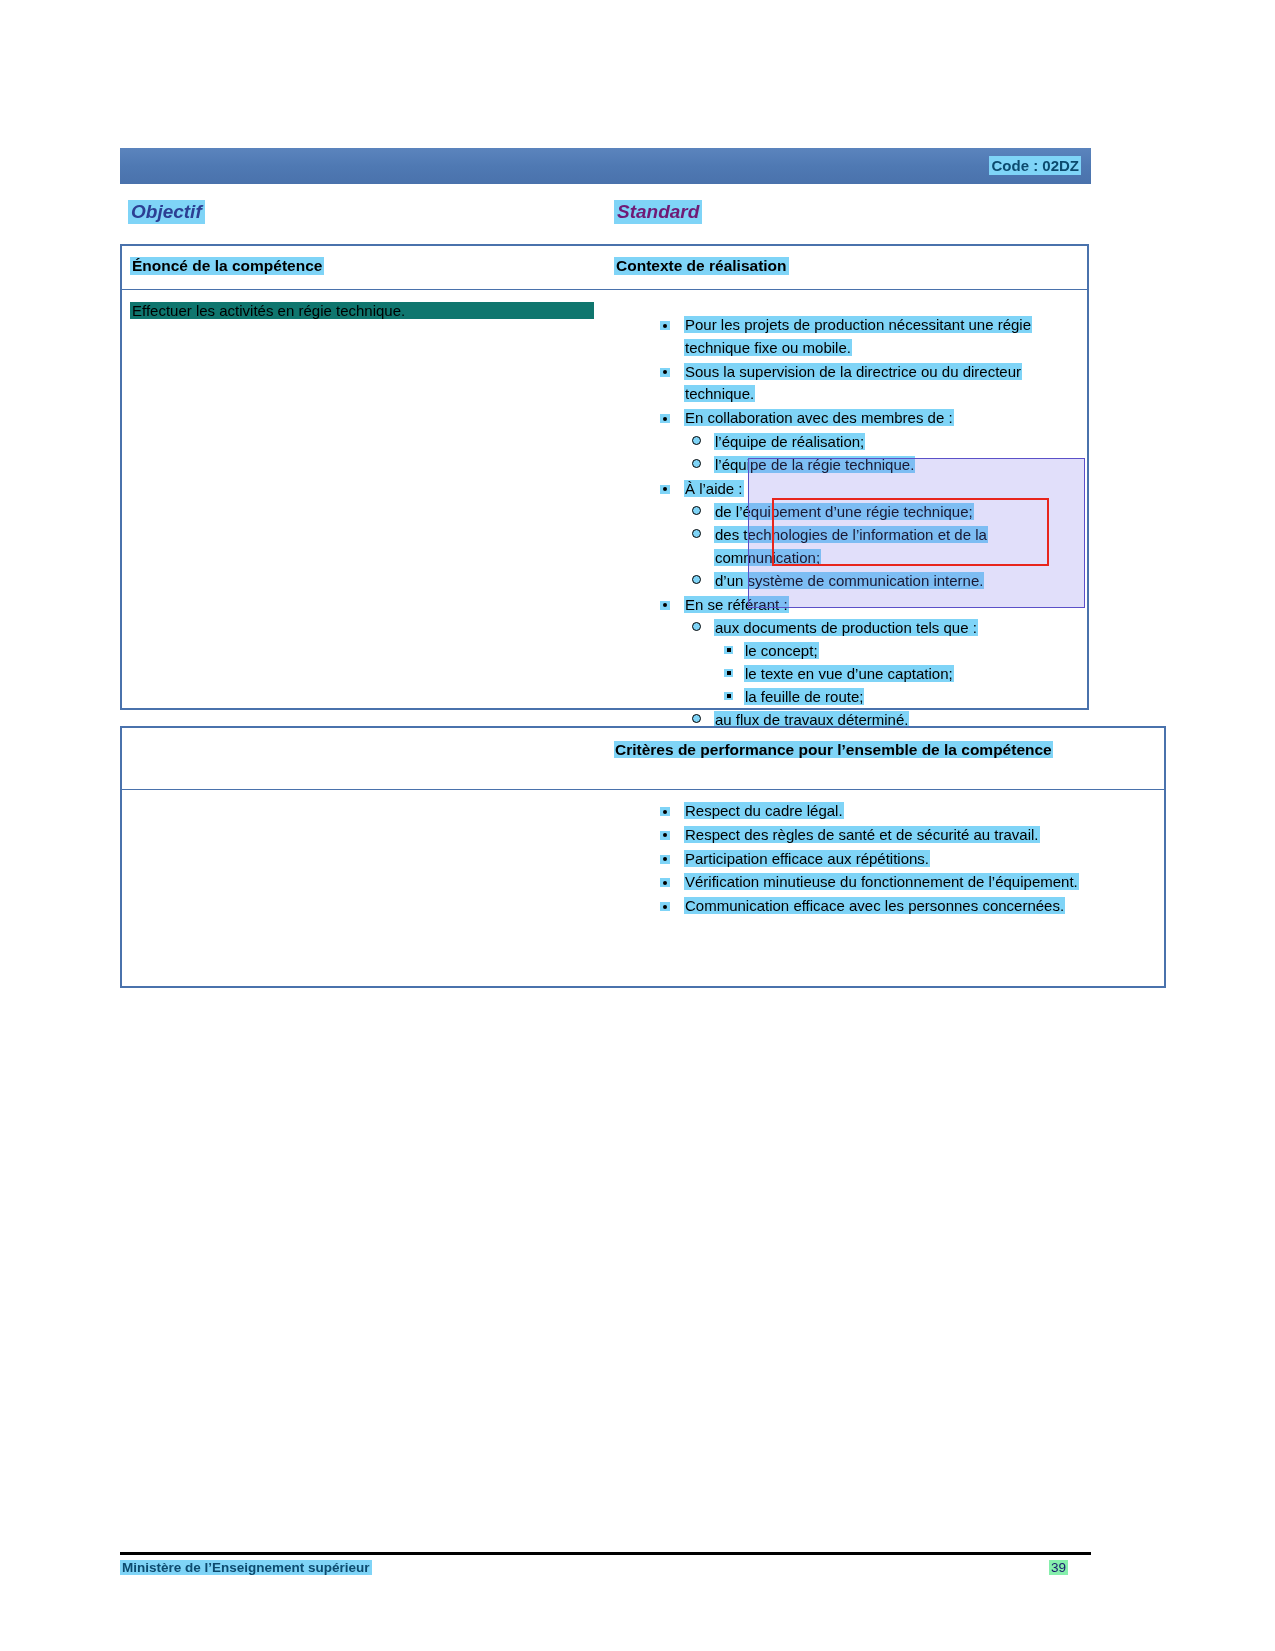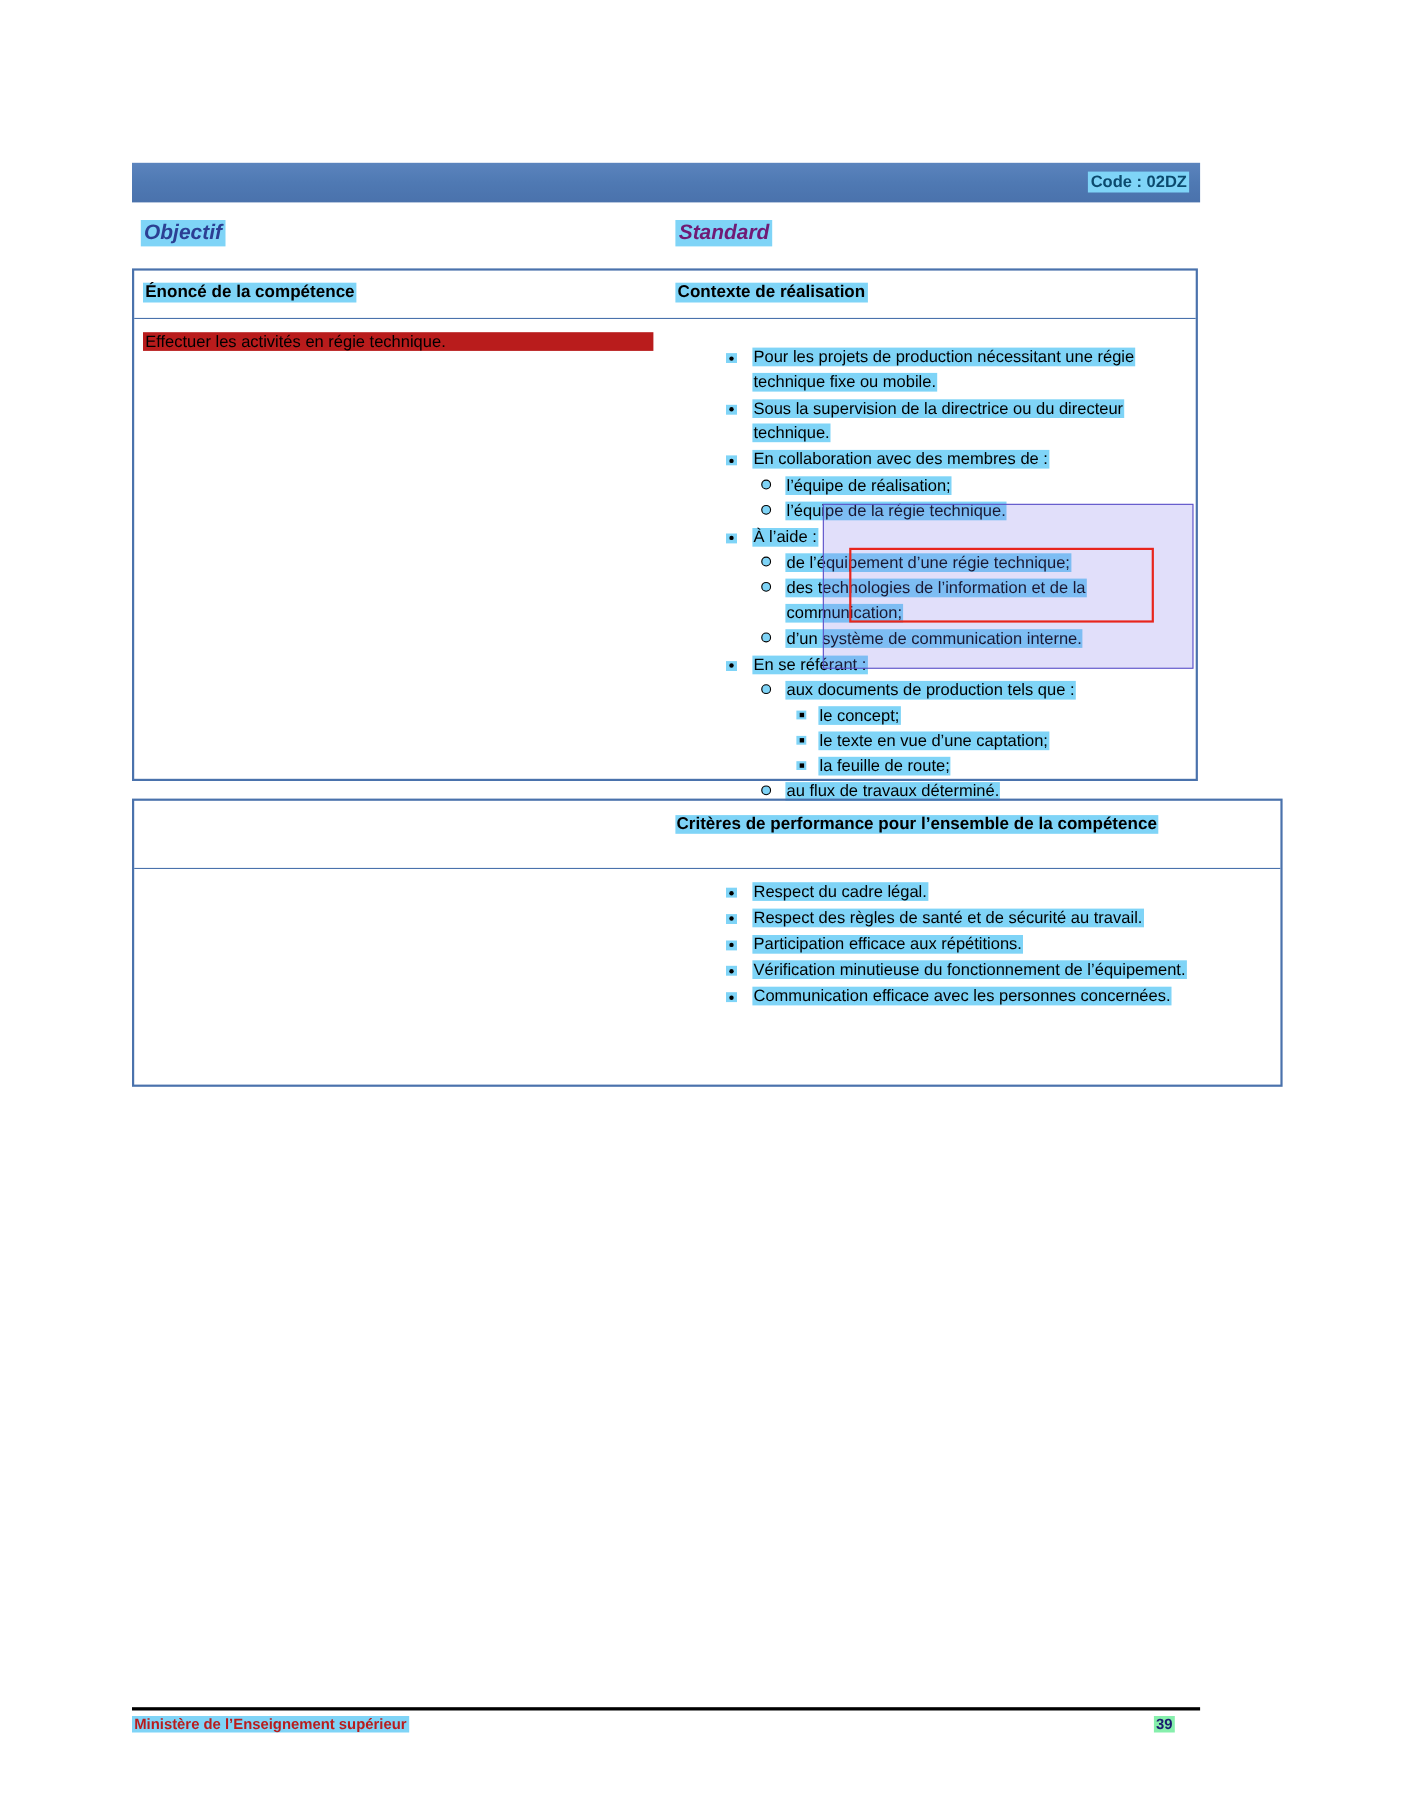--- a/index.html
+++ b/index.html
@@ -117,21 +117,21 @@
     top: 44px;
     width: 100%;
     height: 418px;
   }
   .enonce-text {
     position: absolute;
     left: 8px;
     top: 12px;
     width: 460px;
     font-size: 15px;
-    background: #b91c1c;
+    background: #0f766e;
     padding: 0 2px;
     display: inline-block;
   }
 
   
   .ctx {
     position: absolute;
     left: 520px;
     top: 24px;
     width: 440px;
@@ -288,30 +288,30 @@
     width: 971px;
     height: 3px;
     background: #000;
   }
   .footer-left {
     position: absolute;
     left: 120px;
     top: 1560px;
     font-size: 13.5px;
     font-weight: bold;
-    color: #b91c1c;
+    color: #0c4a6e;
     background: #7fd4f7;
     padding: 0 2px;
   }
   .footer-right {
     position: absolute;
     left: 1049px;
     top: 1560px;
     font-size: 13.5px;
-    font-weight: bold;
+    font-weight: normal;
     color: #1b1b6e;
     background: #86efac;
     padding: 0 2px;
   }
 </style>
 </head>
 <body>
 
 <div class="page">
 

